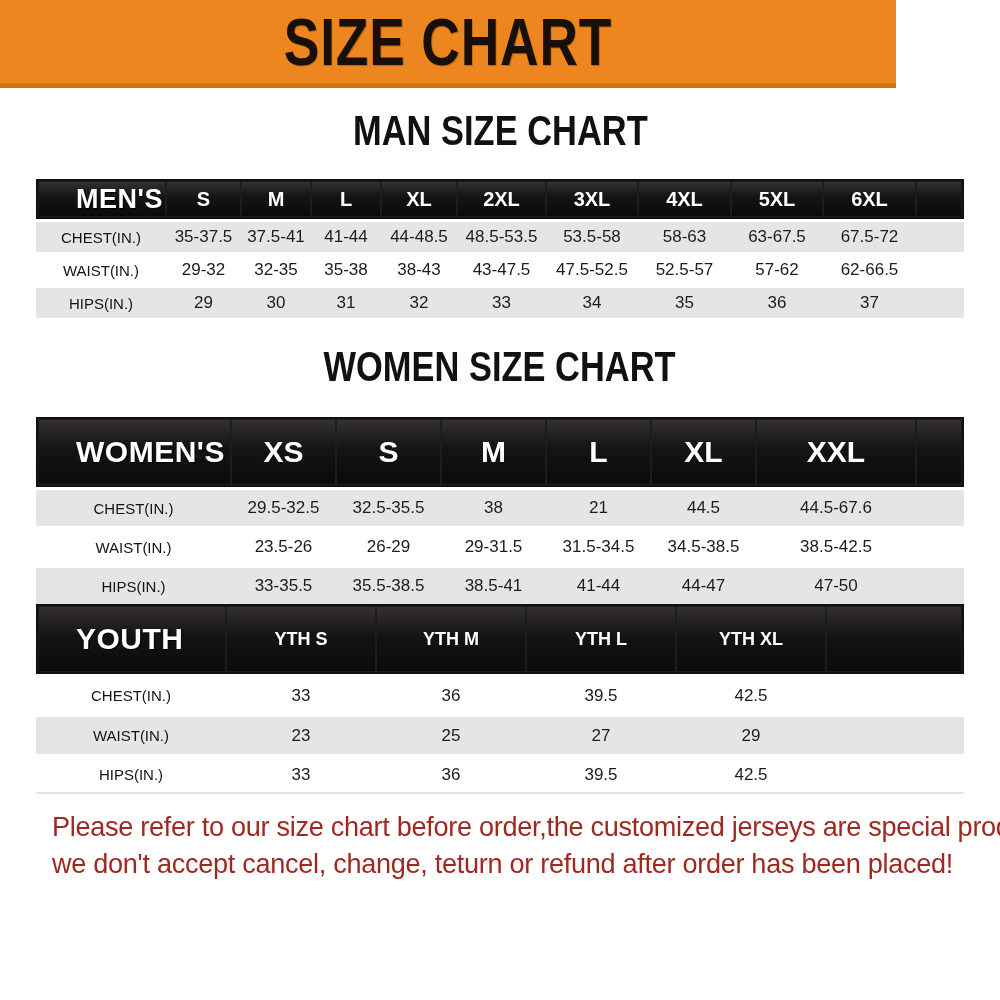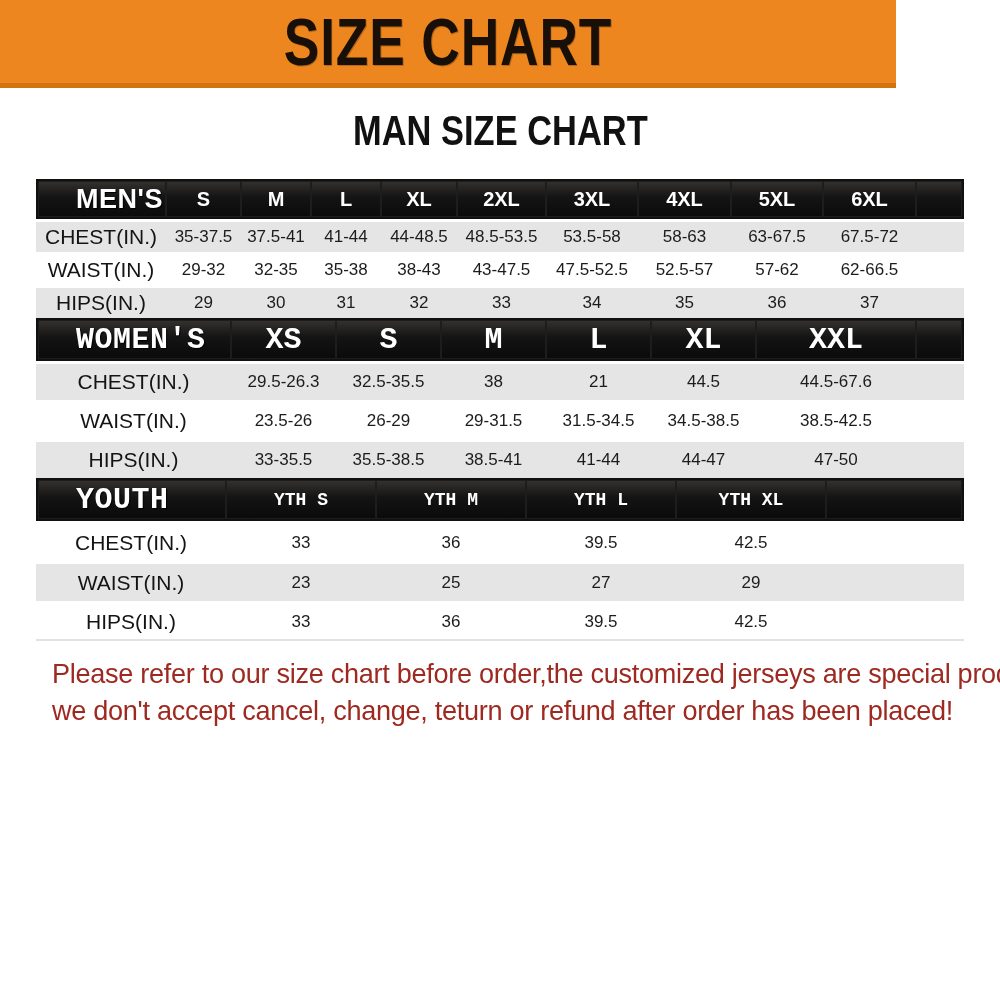--- a/index.html
+++ b/index.html
@@ -48,42 +48,42 @@
   tr.bar-row td {
     background: linear-gradient(#35322f, #141414 45%, #0a0a0a);
     color: #fff; text-align: center; vertical-align: middle;
     border-top: 2px solid #101010; border-bottom: 2px solid #101010;
     box-shadow: inset 0 0 0 1px #1d1d1d;
   }
   tr.bar-row td:first-child { border-left: 2px solid #101010; text-align: left; padding-left: 38px; }
   tr.bar-row td:last-child  { border-right: 2px solid #101010; }
 
   .bar-h40 td { height: 40px; }
-  .bar-h57 td { height: 43px; font-family: Liberation Mono, monospace; }
+  .bar-h57 td { height: 70px; }
 
   .bar-label { font-weight: bold; letter-spacing: 0.5px; text-shadow: 1px 1px 1px #000; }
   .men-bar-label   { font-size: 27px; }
   .women-bar-label { font-size: 30px; }
   .youth-bar-label { font-size: 30px; }
 
   .men-col-head   { font-size: 20px; font-weight: bold; }
   .women-col-head { font-size: 30px; font-weight: bold; }
   .youth-col-head { font-size: 18px; font-weight: bold; }
 
   tr.data-row td {
     text-align: center; vertical-align: middle;
     color: #1c1c1c; font-size: 17px;
     border-top: 3px solid #ffffff;
   }
   tr.row-gray  td { background: #e5e5e5; }
   tr.row-white td { background: #ffffff; }
   .men-table   tr.data-row td { height: 33px; }
   .women-table tr.data-row td { height: 39px; }
   .youth-table tr.data-row td { height: 40px; }
-  tr.data-row td.row-label { font-size: 21px; color: #141414; }
+  tr.data-row td.row-label { font-size: 15px; color: #141414; }
   .youth-table tr.data-row:last-child td { border-bottom: 2px solid #e2e2e2; }
 
   
   .footer-note {
     margin: 14px 0 0 52px;
     color: #9E2920;
     font-size: 27.5px;
     line-height: 37px;
     letter-spacing: -0.3px;
   }
@@ -165,20 +165,23 @@
       <td>33</td>
       <td>34</td>
       <td>35</td>
       <td>36</td>
       <td>37</td>
       <td></td>
     </tr>
   </tbody>
     </table>
 
+  <div class="section-title title-women">
+    <span class="condensed">WOMEN SIZE CHART</span>
+  </div>
 
   <table class="size-table women-table">
     <colgroup>
       <col style="width:195px">
         <col style="width:105px">
         <col style="width:105px">
         <col style="width:105px">
       <col style="width:105px">
         <col style="width:105px">
         <col style="width:160px">
@@ -190,21 +193,21 @@
       <td class="women-col-head">XS</td>
       <td class="women-col-head">S</td>
       <td class="women-col-head">M</td>
       <td class="women-col-head">L</td>
       <td class="women-col-head">XL</td>
       <td class="women-col-head">XXL</td>
       <td class="women-col-head"></td>
     </tr>
     <tr class="data-row row-gray">
       <td class="row-label">CHEST(IN.)</td>
-      <td>29.5-26.3</td>
+      <td>29.5-32.5</td>
       <td>32.5-35.5</td>
       <td>38</td>
       <td>21</td>
       <td>44.5</td>
       <td>44.5-67.6</td>
       <td></td>
     </tr>
     <tr class="data-row row-white">
       <td class="row-label">WAIST(IN.)</td>
       <td>23.5-26</td>

